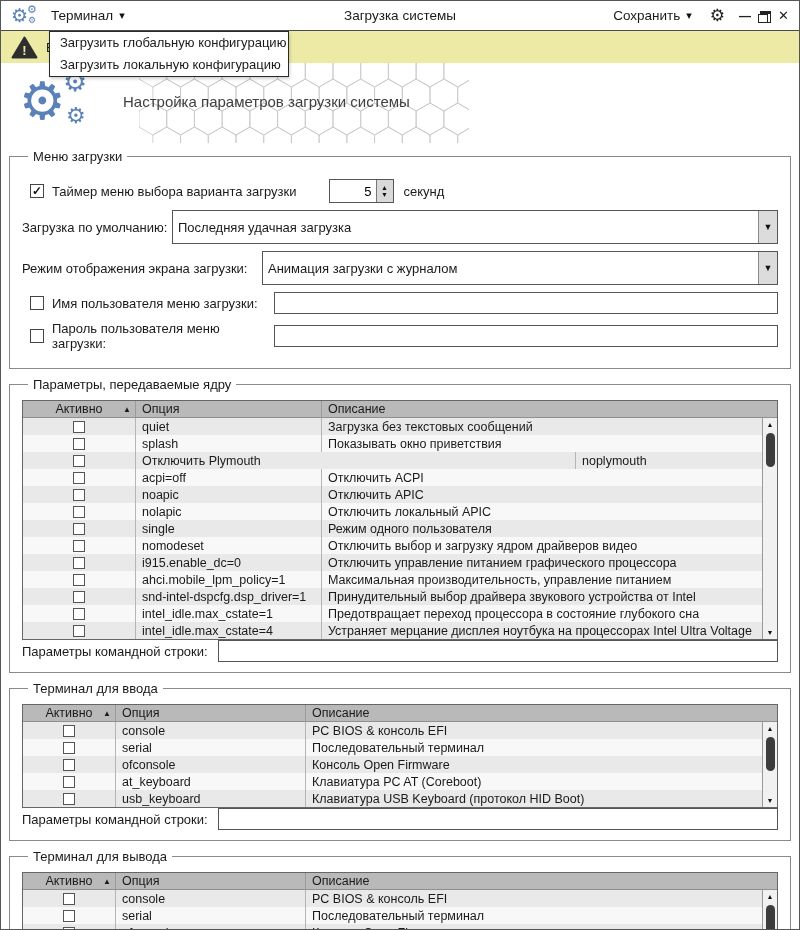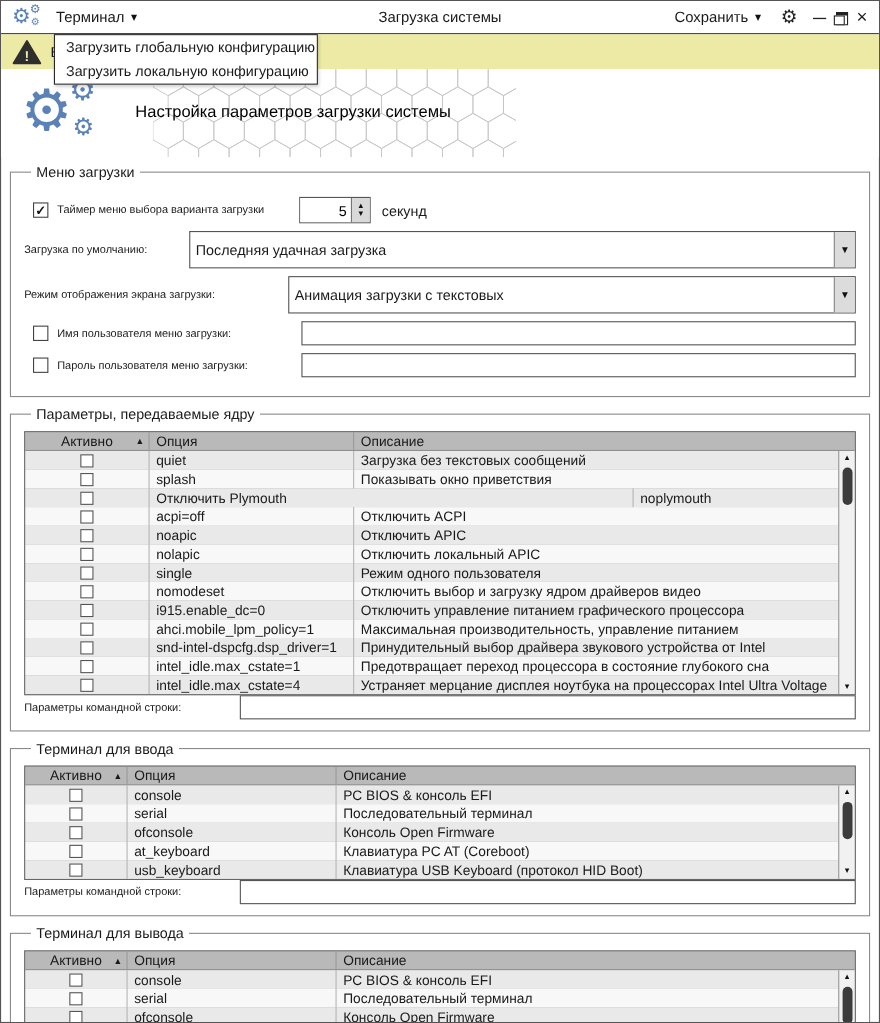--- a/index.html
+++ b/index.html
@@ -39,32 +39,32 @@
   .warnbar { height:32px; flex:0 0 32px; background:#edeaa6; display:flex; align-items:center; padding:0 10px; }
   .warnbar .warn-txt { font-size:13px; margin-left:8px; }
 
   
   .header { position:relative; height:80px; flex:0 0 80px; background:#fff; overflow:hidden; }
   .hexes { position:absolute; left:138px; top:0; z-index:0; }
   .gears-lg { width:110px; height:70px; position:absolute; left:18px; top:6px; z-index:1; }
   .gears-lg .g1 { font-size:52px; left:0; top:6px; }
   .gears-lg .g2 { font-size:27px; left:44px; top:0; }
   .gears-lg .g3 { font-size:22px; left:47px; top:36px; }
-  .header-title { position:absolute; left:122px; top:30px; z-index:1; font-size:15px; color:#000000; }
+  .header-title { position:absolute; left:122px; top:30px; z-index:1; font-size:15px; color:#404040; }
 
   
   fieldset { border:1px solid #8a8a8a; margin:0 8px 8px 8px; padding:8px 12px 10px 12px; background:#fff; }
   fieldset.first { margin-top:6px; }
   legend { font-size:13px; padding:0 5px; margin-left:6px; }
 
   .frow { display:flex; align-items:center; margin:7px 0; font-size:13px; }
   .cb { width:14px; height:14px; border:1px solid #444; background:#fff; display:inline-flex;
         align-items:center; justify-content:center; flex:0 0 14px; font-size:12px; font-weight:bold; color:#111; }
   .frow .cb { margin:0 8px 0 8px; }
-  .lbl { font-size:10px; }
+  .lbl { font-size:13px; }
   .w-fixed1 { width:252px; flex:0 0 252px; display:flex; align-items:center; }
   .lab-def { width:150px; flex:0 0 150px; }
   .lab-mode { width:240px; flex:0 0 240px; }
 
   .spin { display:flex; align-items:stretch; border:1px solid #555; height:24px; margin-left:32px; background:#fff; }
   .spin input { width:46px; border:none; outline:none; text-align:right; font-size:13px; padding-right:4px;
                 font-family:"Liberation Sans", sans-serif; }
   .spin-btns { width:17px; background:#d9d9d9; border-left:1px solid #777; display:flex; flex-direction:column;
                align-items:center; justify-content:center; }
   .spin-btns span { font-size:7px; line-height:7px; color:#111; }
@@ -186,21 +186,21 @@
       <span class="lbl lab-def">Загрузка по умолчанию:</span>
       <div class="combo">
         <span class="val">Последняя удачная загрузка</span>
         <span class="cbtn">▼</span>
       </div>
     </div>
 
     <div class="frow">
       <span class="lbl lab-mode">Режим отображения экрана загрузки:</span>
       <div class="combo">
-        <span class="val">Анимация загрузки с текстовых</span>
+        <span class="val">Анимация загрузки с журналом</span>
         <span class="cbtn">▼</span>
       </div>
     </div>
 
     <div class="frow">
       <span class="w-fixed1">
         <span class="cb"></span>
         <span class="lbl">Имя пользователя меню загрузки:</span>
       </span>
       <input class="txt" value="" style="">

